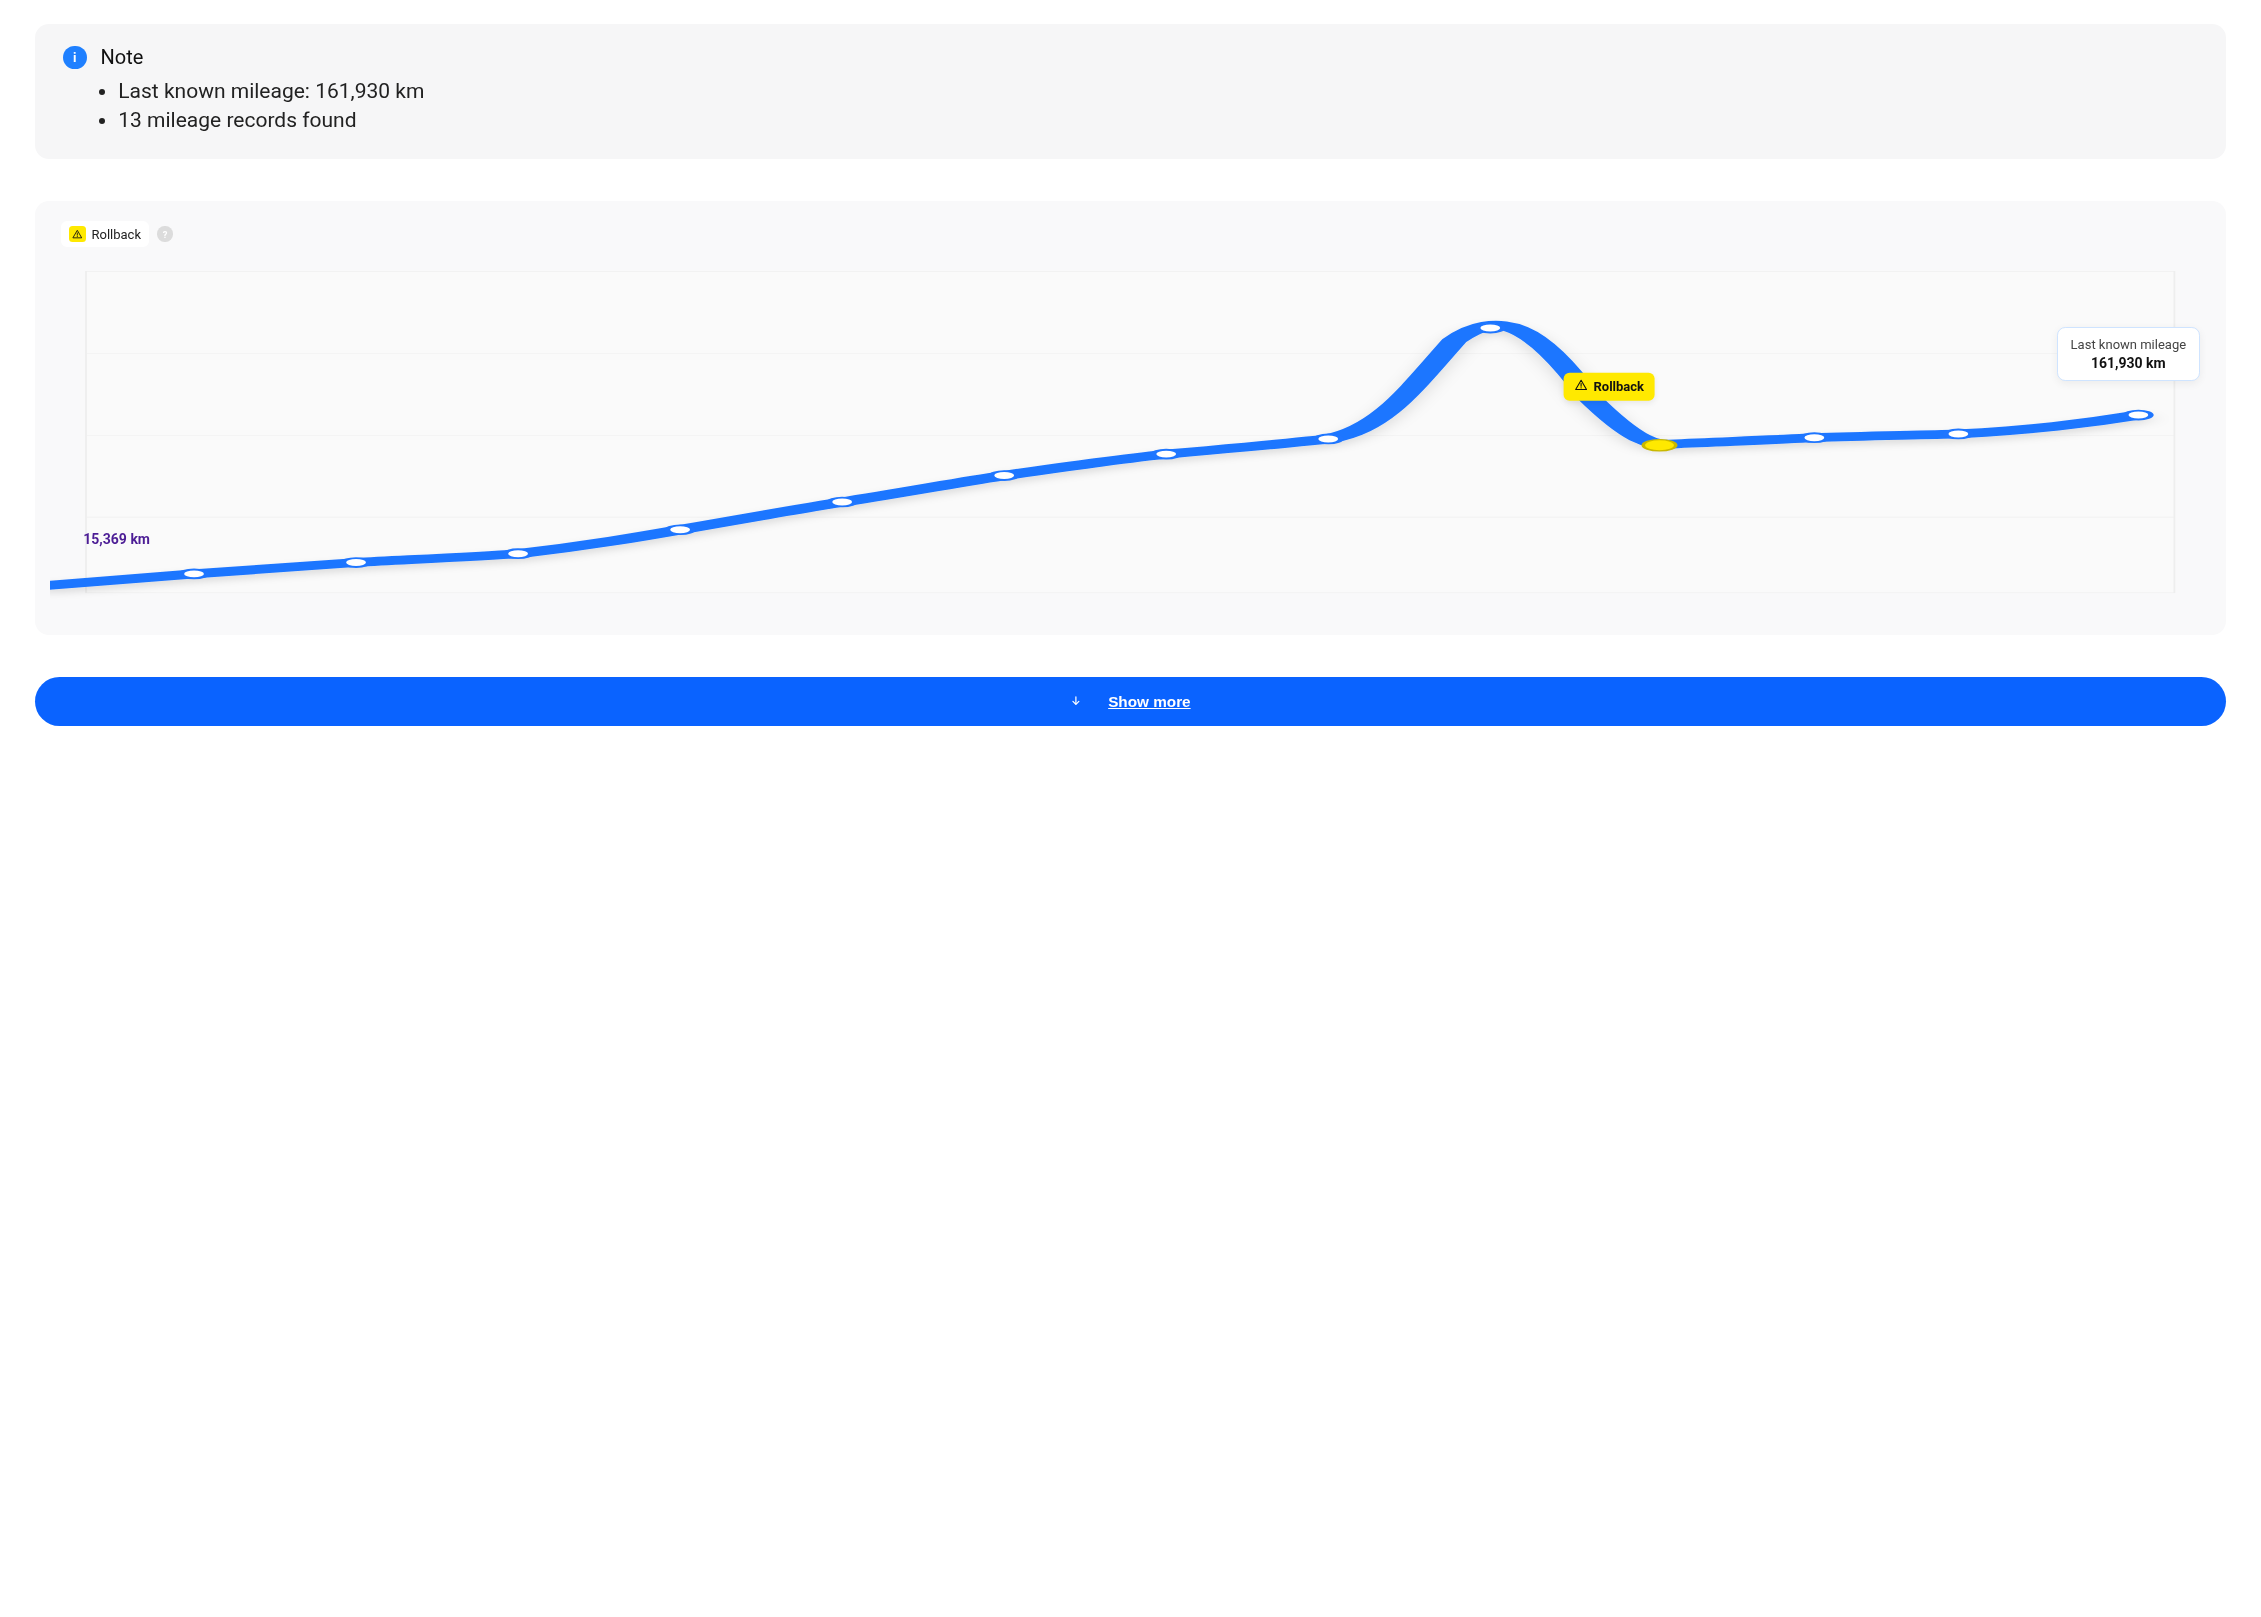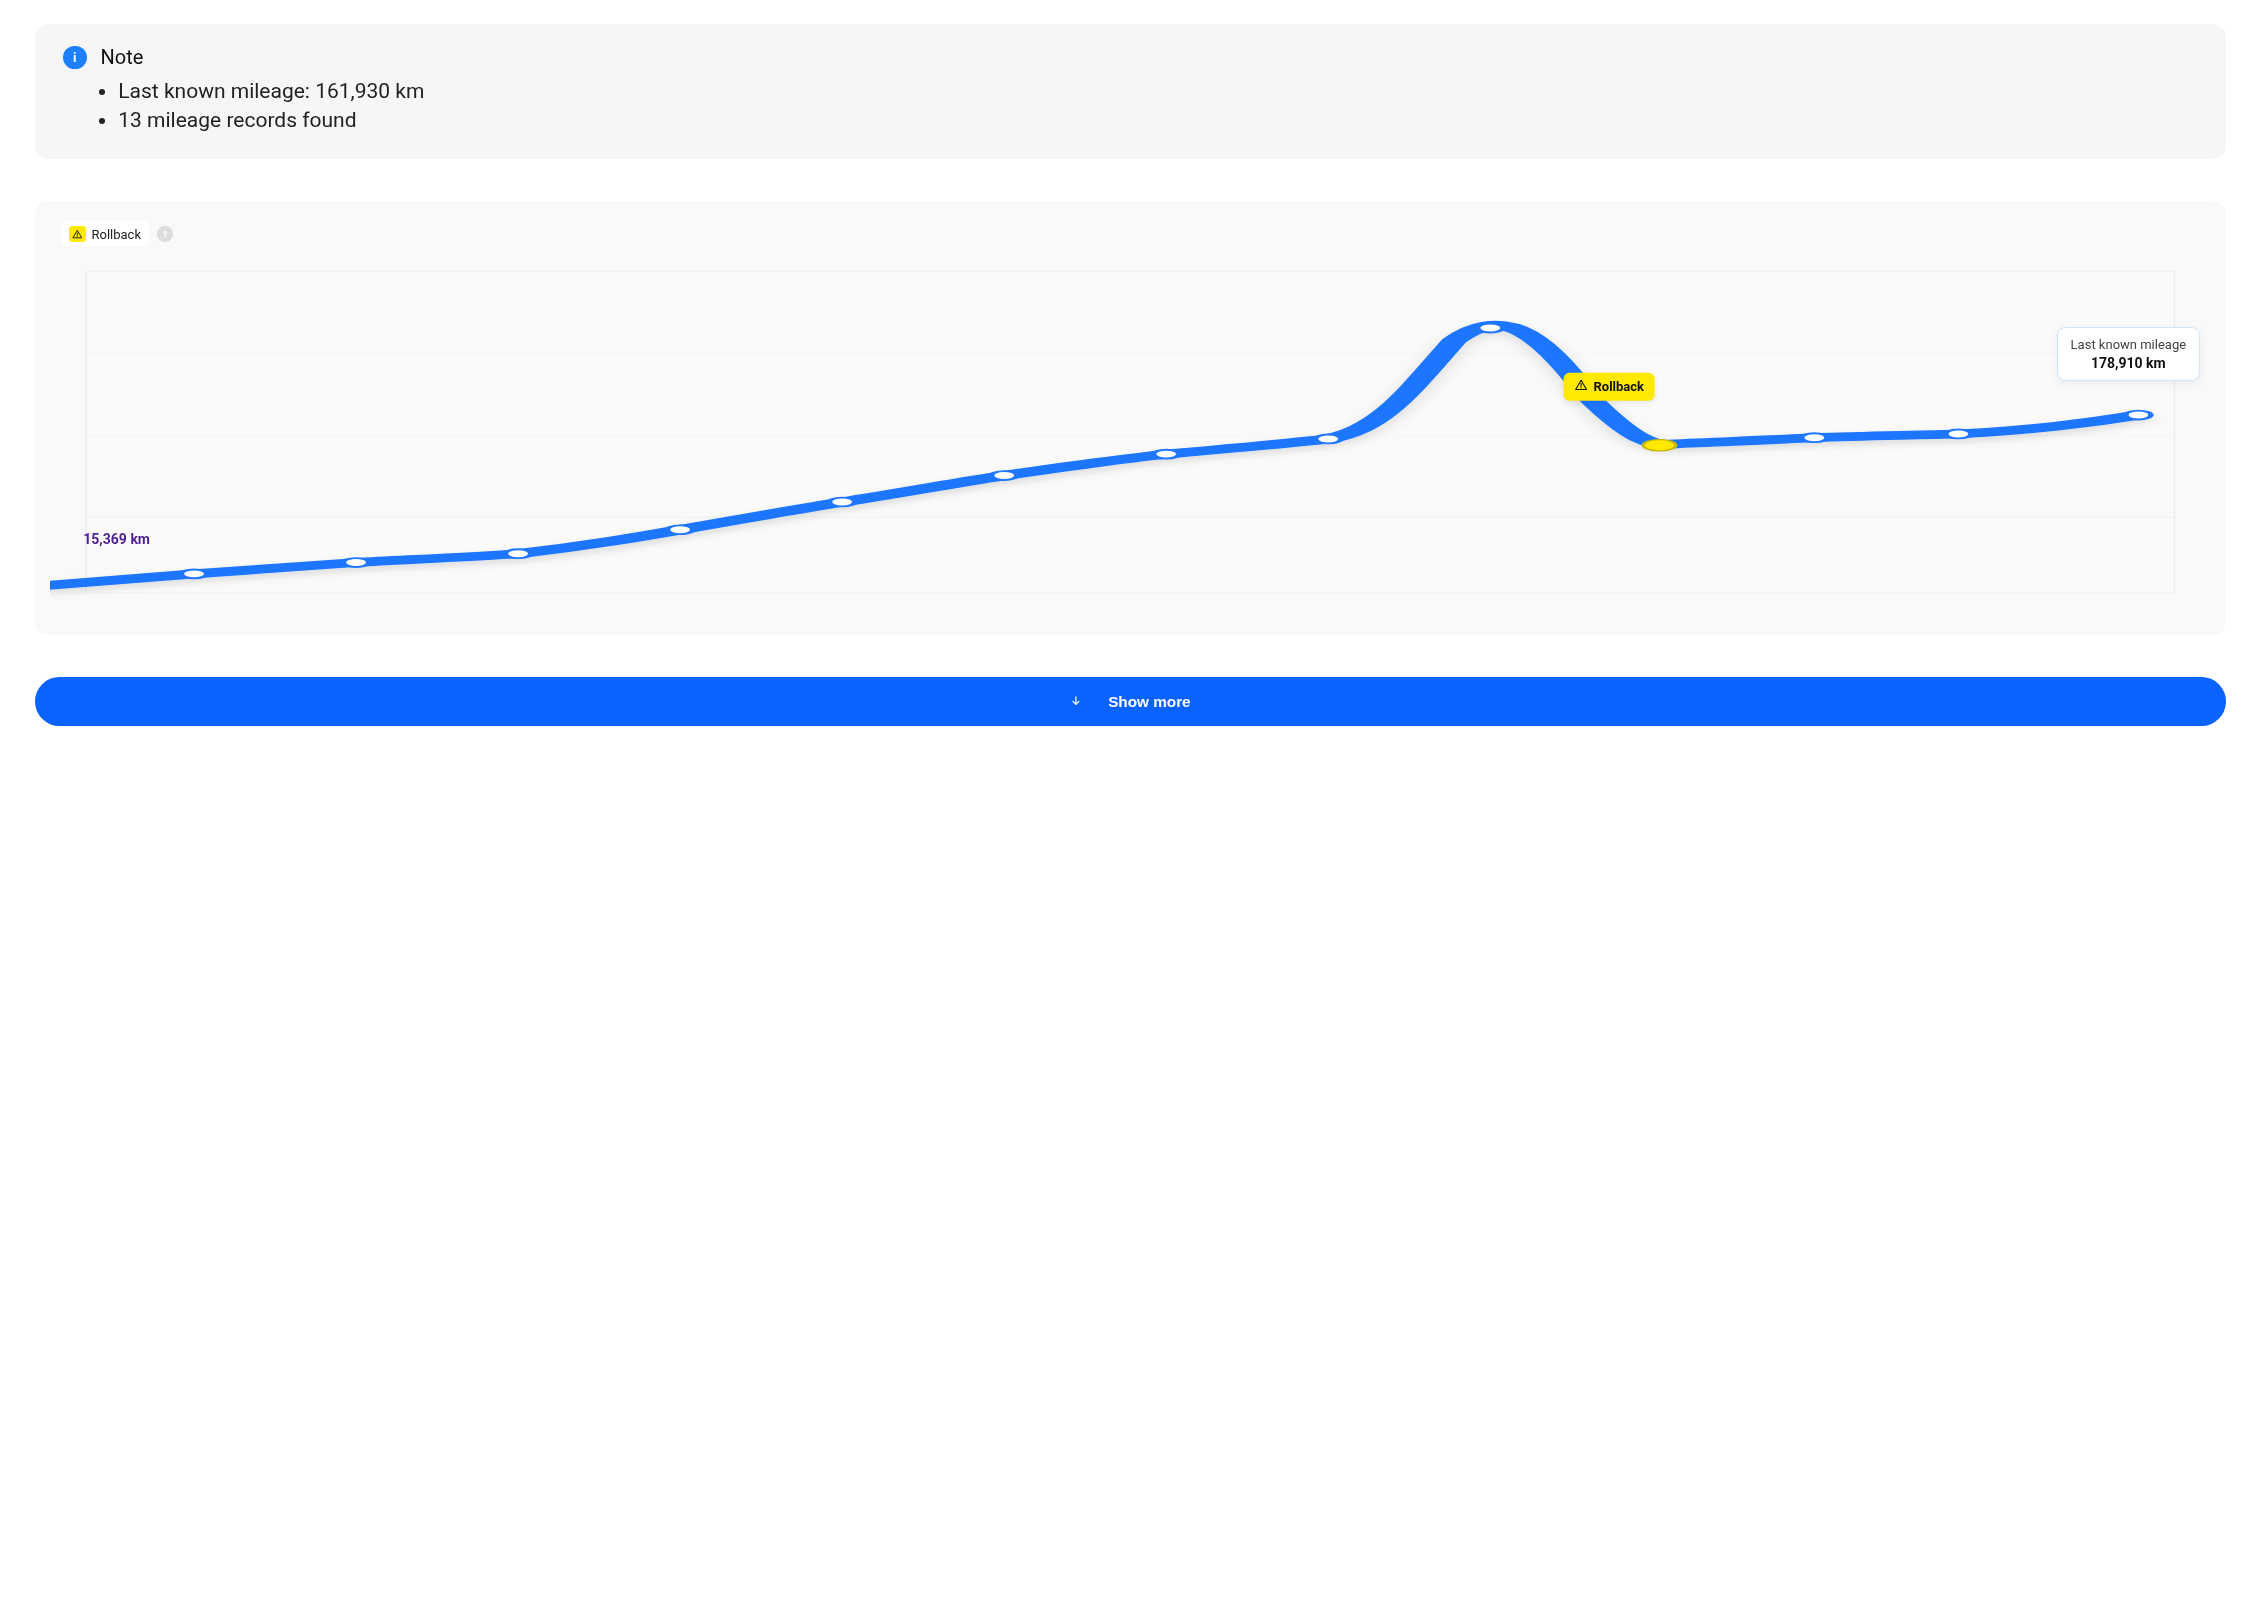--- a/index.html
+++ b/index.html
@@ -101,20 +101,21 @@
     width: 100%;
     background: #0a63ff;
     color: #fff;
     border: none;
     border-radius: 588px;
     padding: 15.3px 0;
     font-size: 15.3px;
     font-weight: 600;
     display: flex; align-items: center; justify-content: center; gap: 26px;
     cursor: pointer;
+    text-decoration: underline;
   }
 </style>
 </head>
 <body>
 
 <div class="note-card">
   <div class="info-icon">i</div>
   <div class="note-body">
     <div class="note-title">Note</div>
     <ul class="note-list">
@@ -196,21 +197,21 @@
           <path d="M12 3 L22 20 H2 Z" stroke="#111" stroke-width="2" stroke-linejoin="round" fill="none"></path>
           <line x1="12" y1="9" x2="12" y2="14" stroke="#111" stroke-width="2" stroke-linecap="round"></line>
           <circle cx="12" cy="17" r="1.2" fill="#111"></circle>
         </svg>
       </span>
       <span>Rollback</span>
     </div>
 
     <div class="tooltip-box">
       <div class="tooltip-title">Last known mileage</div>
-      <div class="tooltip-value">178,910 km</div>
+      <div class="tooltip-value">161,930 km</div>
     </div>
   </div>
 
 </div>
 
 <button class="show-more-btn">
   <span>
     <svg width="11.8" height="11.8" viewBox="0 0 24 24" fill="none">
       <line x1="12" y1="4" x2="12" y2="18" stroke="#fff" stroke-width="2.5" stroke-linecap="round"></line>
       <polyline points="6,13 12,19 18,13" stroke="#fff" stroke-width="2.5" fill="none" stroke-linecap="round" stroke-linejoin="round"></polyline>

